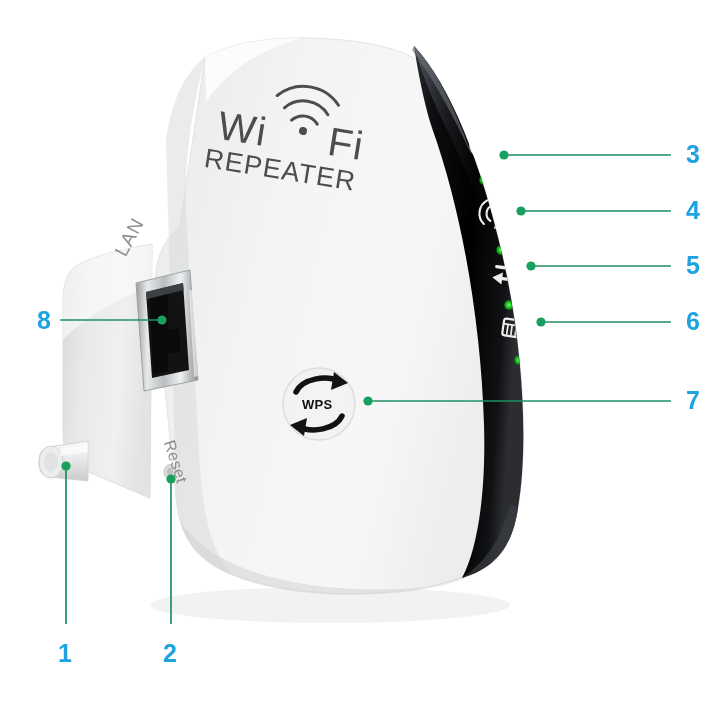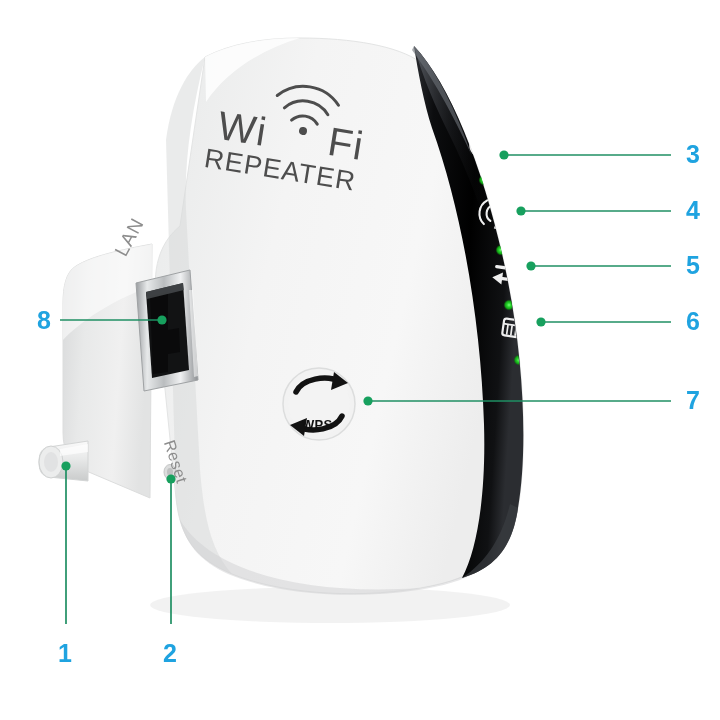--- a/index.html
+++ b/index.html
@@ -60,21 +60,20 @@
     user-select: none;
   }
   .wps-text {
     position: absolute;
     font-family: "Liberation Sans", sans-serif;
     font-weight: bold;
     font-size: 13px;
     color: #111;
     letter-spacing: 0.3px;
     user-select: none;
-    margin-top: 20px;
   }
 </style>
 </head>
 <body>
 
 <div id="stage">
 
   <svg class="layer" viewBox="0 0 720 720">
     <defs>
       <linearGradient id="bodyGrad" x1="0" y1="0" x2="1" y2="0.35">

